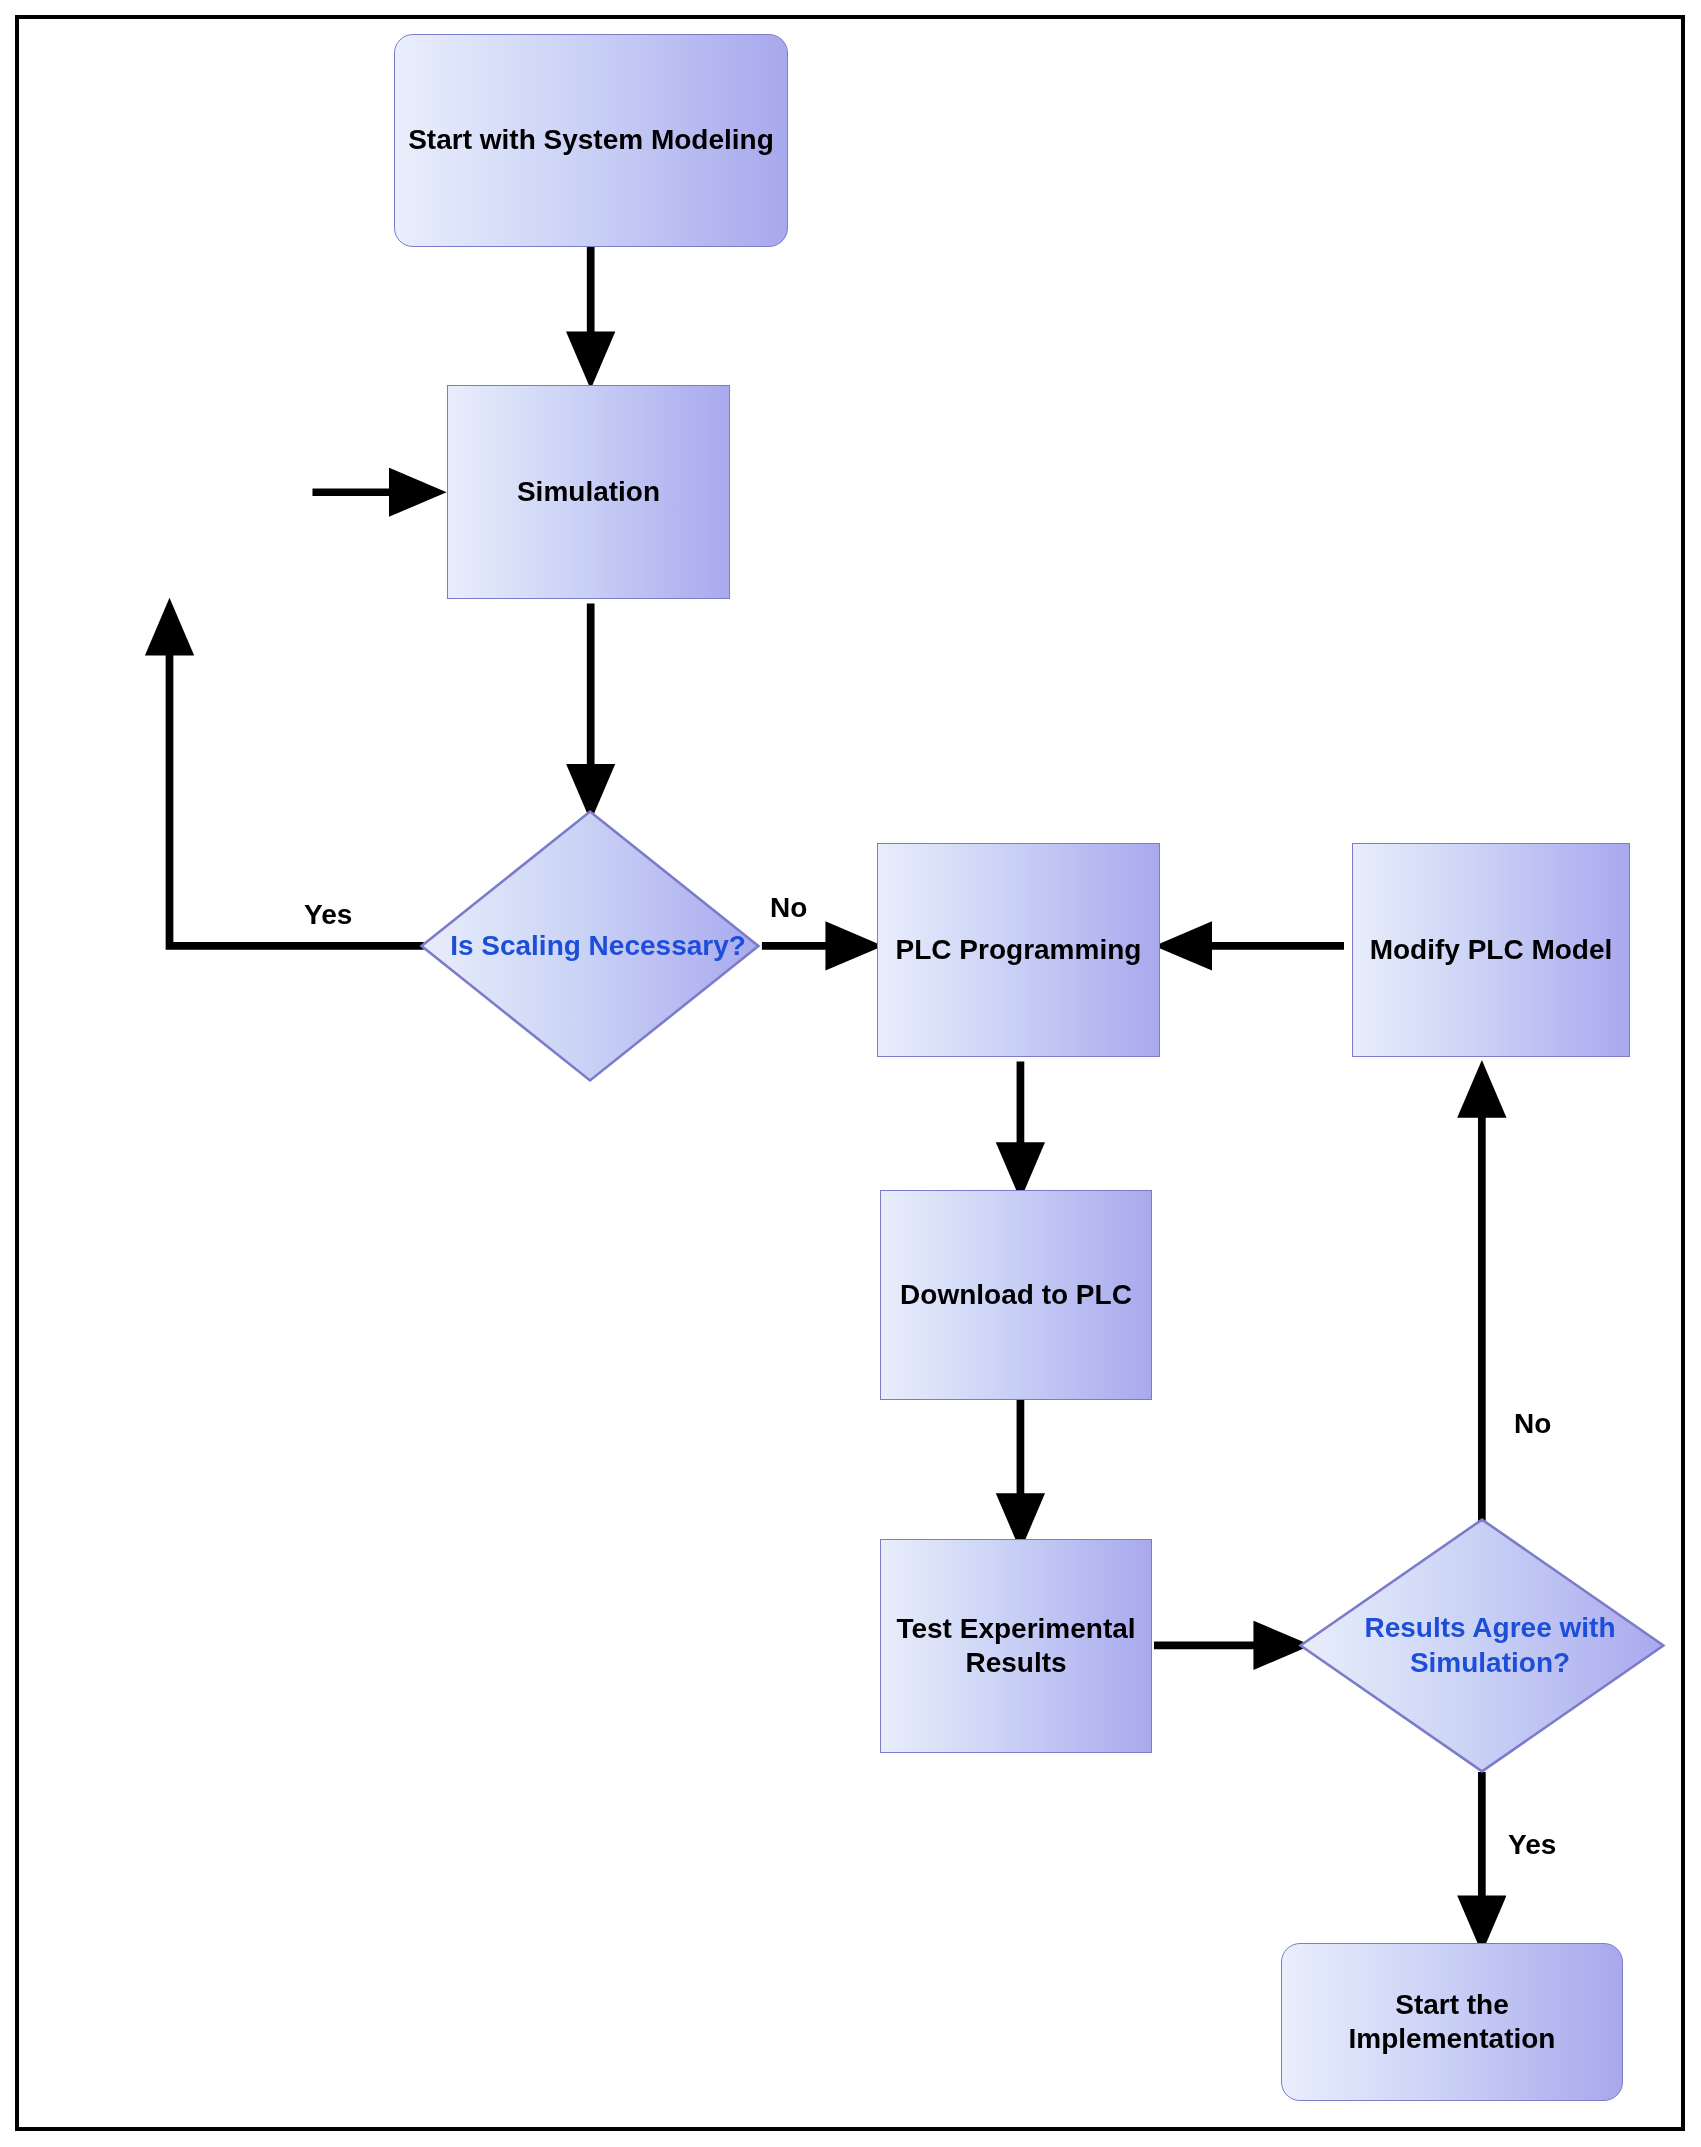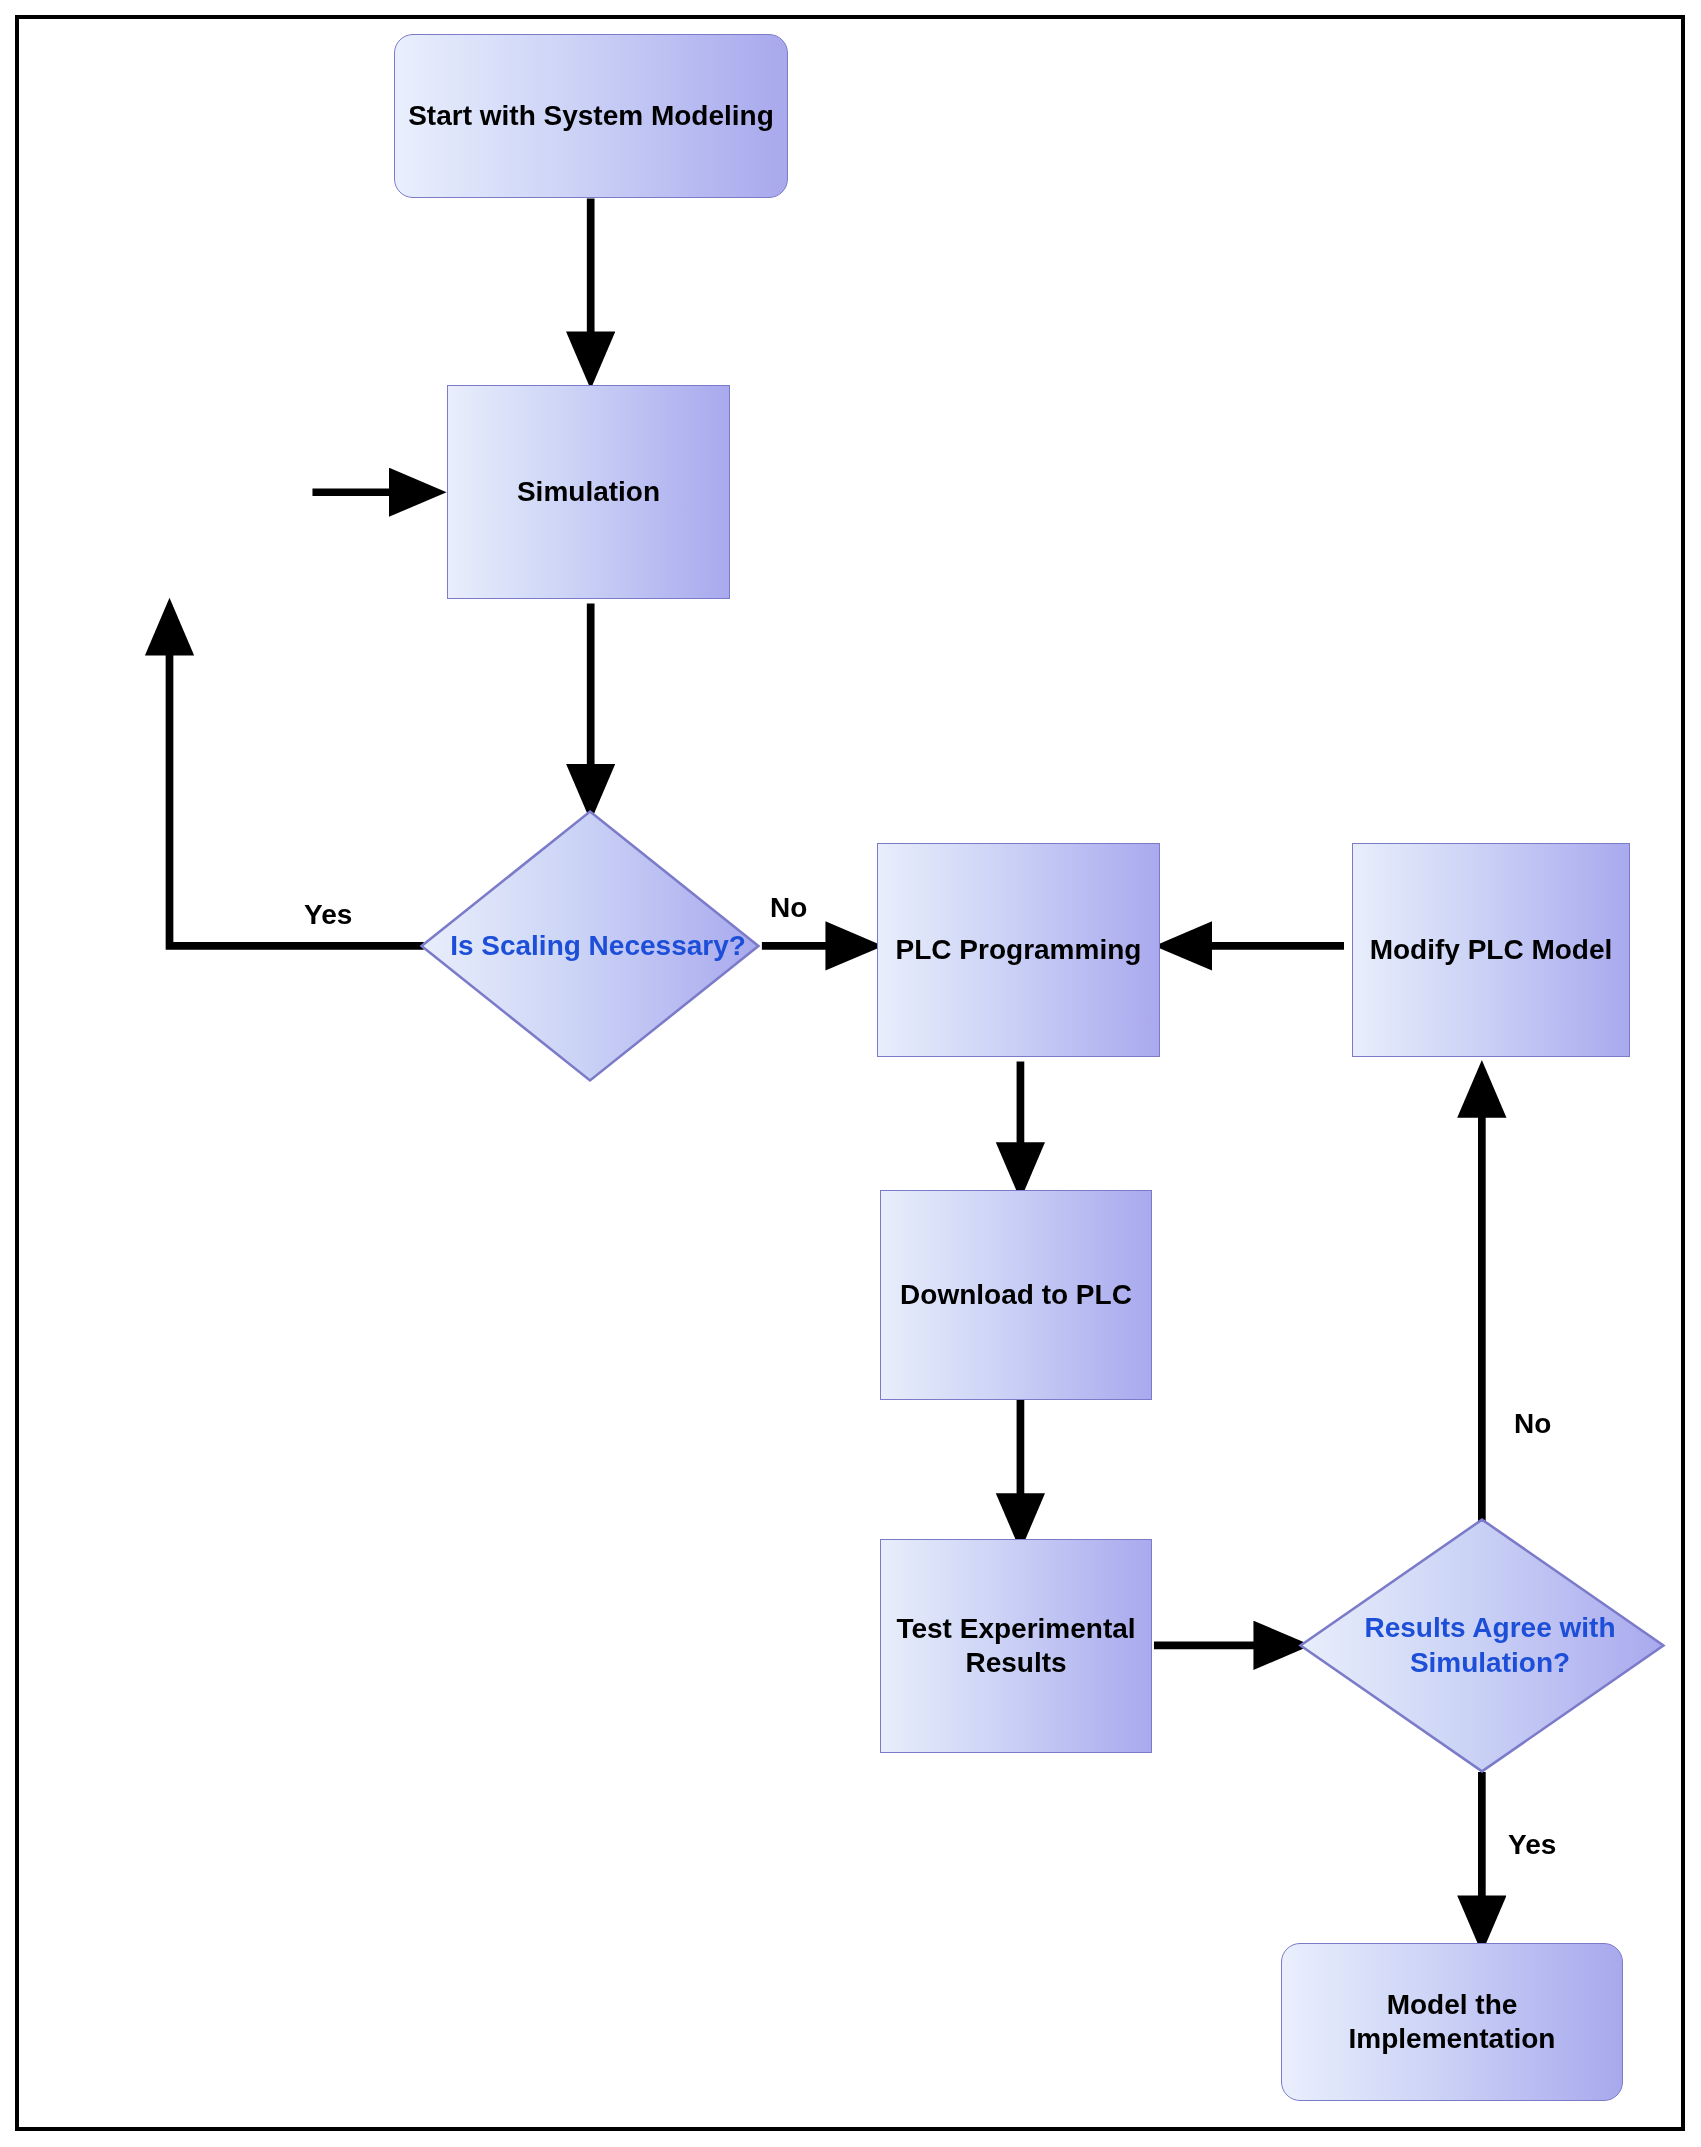--- a/index.html
+++ b/index.html
@@ -118,21 +118,21 @@
       <path d="M1348,1922 L1520,1922"></path>
 
       <path d="M1731,1922 L1731,1250"></path>
 
       <path d="M1570,1105 L1360,1105"></path>
 
       <path d="M1731,2070 L1731,2270"></path>
     </g>
   </svg>
 
-  <div class="node terminal" style="left:394px; top:34px; width:394px; height:164px;">
+  <div class="node terminal" style="left:394px; top:34px; width:394px; height:213px;">
     <span>Start with System Modeling</span>
   </div>
 
 
   <div class="node" style="left:447px; top:385px; width:283px; height:214px;">
     <span>Simulation</span>
   </div>
 
   <div class="decision" style="left:419px; top:809px; width:342px; height:274px;">
     <svg class="diamond-shape" viewBox="0 0 400 320" preserveAspectRatio="none">
@@ -172,21 +172,21 @@
           <stop offset="45%" stop-color="#ccd4f6"></stop>
           <stop offset="100%" stop-color="#a9a9ee"></stop>
         </linearGradient>
       </defs>
       <polygon points="215,3 427,150 215,297 3,150" fill="url(#gradD2)" stroke="#7b7bc9" stroke-width="3"></polygon>
     </svg>
     <span class="dlabel">Results Agree with Simulation?</span>
   </div>
 
   <div class="node terminal" style="left:1281px; top:1943px; width:342px; height:158px;">
-    <span>Model the Implementation</span>
+    <span>Start the Implementation</span>
   </div>
 
   <div class="edge-label" style="left:304px; top:899px;">Yes</div>
 
   <div class="edge-label" style="left:770px; top:892px;">No</div>
 
   <div class="edge-label" style="left:1514px; top:1408px;">No</div>
 
   <div class="edge-label" style="left:1508px; top:1829px;">Yes</div>
 

